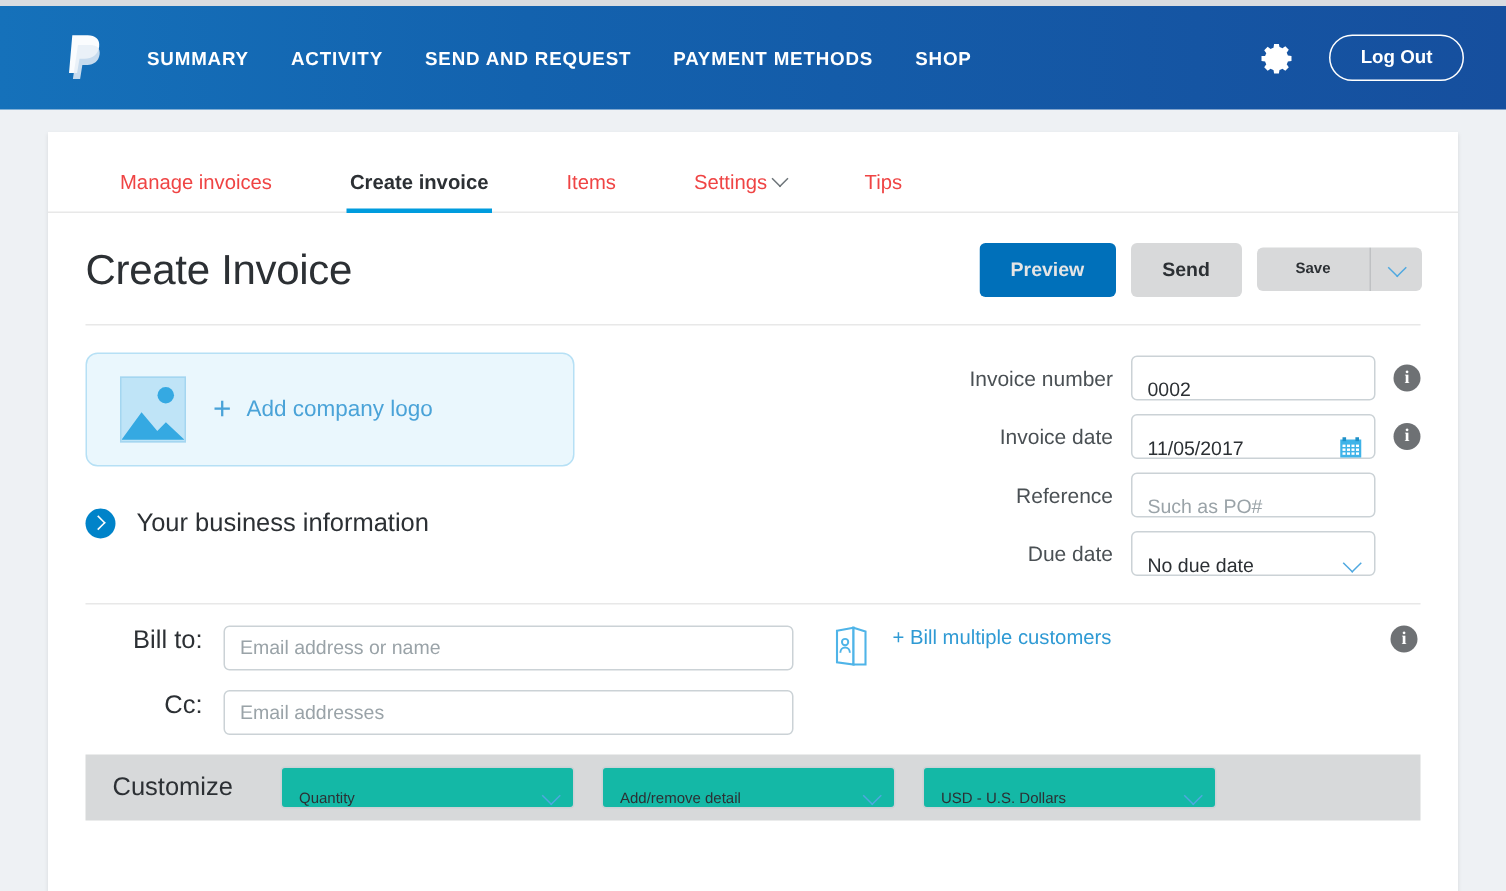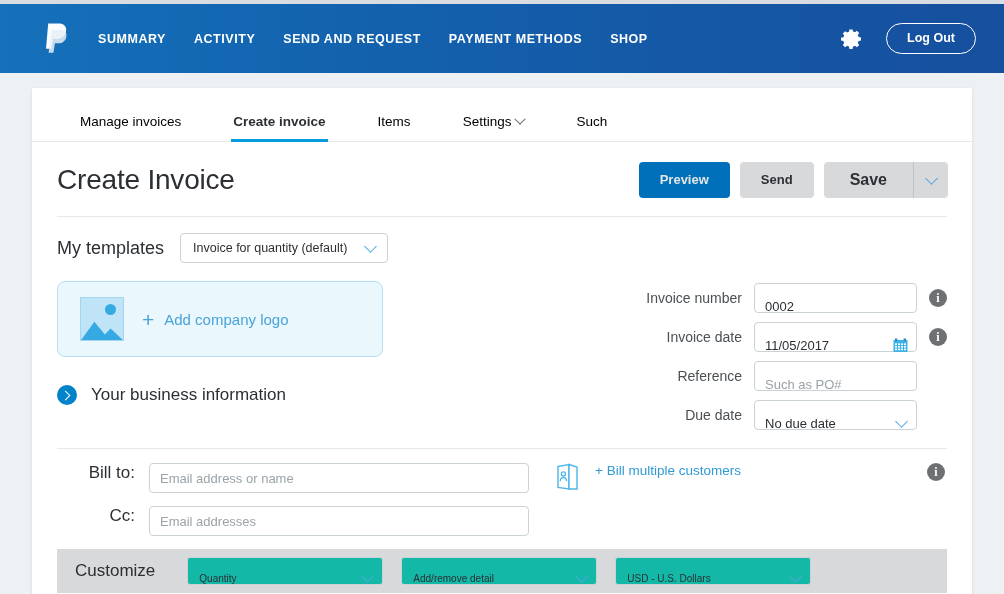--- a/index.html
+++ b/index.html
@@ -76,21 +76,21 @@
   .tabs {
     display: flex;
     align-items: flex-end;
     padding: 0 0 0 48px;
     height: 54px;
     border-bottom: 1px solid #e8e8e8;
     gap: 0;
   }
   .tab {
     font-size: 13.5px;
-    color: #000000;
+    color: #ef4444;
     padding: 0 0 12px 0;
     margin-right: 52px;
     cursor: pointer;
     position: relative;
     white-space: nowrap;
     display: flex;
     align-items: center;
     gap: 5px;
   }
   .tab.active {
@@ -148,21 +148,21 @@
     color: #2c3034;
   }
   .split-btn {
     display: flex;
     align-items: stretch;
     background: #d8d9da;
     border-radius: 4px;
     overflow: hidden;
   }
   .split-main {
-    font-size: 16px;
+    font-size: 10px;
     font-weight: 700;
     color: #2c3034;
     padding: 9px 26px;
     cursor: pointer;
   }
   .split-div { width: 1px; background: #bfc1c3; }
   .split-arrow {
     width: 34px;
     display: flex;
     align-items: center;
@@ -455,47 +455,40 @@
       <span>Create invoice</span>
     </div>
     <div class="tab">
       <span>Items</span>
     </div>
     <div class="tab">
       <span>Settings</span>
       <span class="chev-sm"></span>
     </div>
     <div class="tab">
-      <span>Such</span>
+      <span>Tips</span>
     </div>
   </div>
 
   <div class="title-row">
     <div class="page-title">Create Invoice</div>
     <div class="actions">
       <div class="btn btn-primary">Preview</div>
       <div class="btn btn-secondary">Send</div>
       <div class="split-btn">
         <div class="split-main">Save</div>
         <div class="split-div"></div>
         <div class="split-arrow">
           <span class="chev-blue" style="margin:0 0 3px 0;"></span>
         </div>
       </div>
     </div>
   </div>
   <div class="title-underline"></div>
 
-  <div class="templates-row">
-    <div class="templates-label">My templates</div>
-    <div class="select-box" style="width:208px;">
-      <span class="sel-text">Invoice for quantity (default)</span>
-      <span class="chev-blue"></span>
-    </div>
-  </div>
 
   <div class="mid">
     <div class="mid-left">
 
       <div class="logo-drop">
         <div class="img-icon">
           <div class="sun"></div>
           <svg class="mountain" viewBox="0 0 44 26" preserveAspectRatio="none" aria-hidden="true">
             <path d="M0 26 L14 7 L25 20 L31 14 L44 26 Z" fill="#35a9e2"></path>
           </svg>

